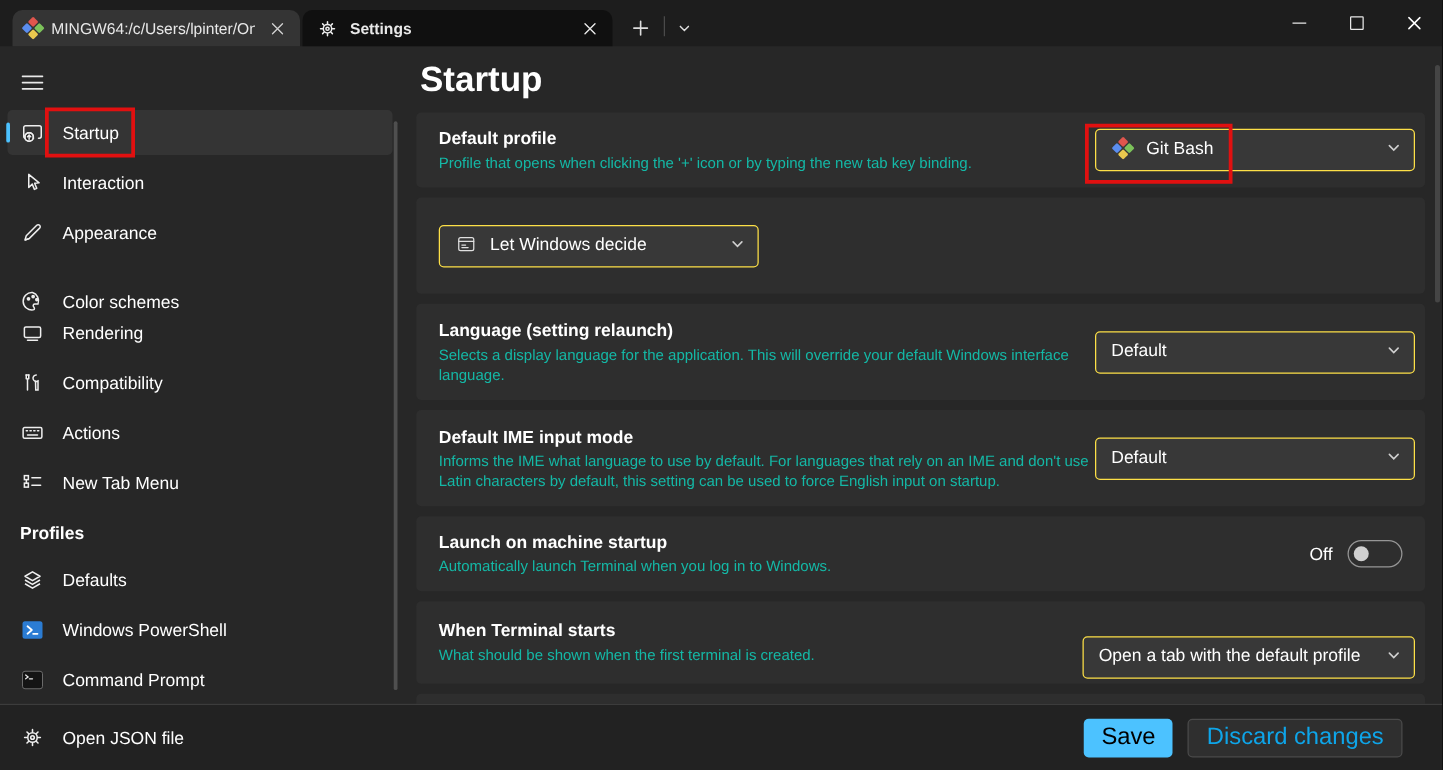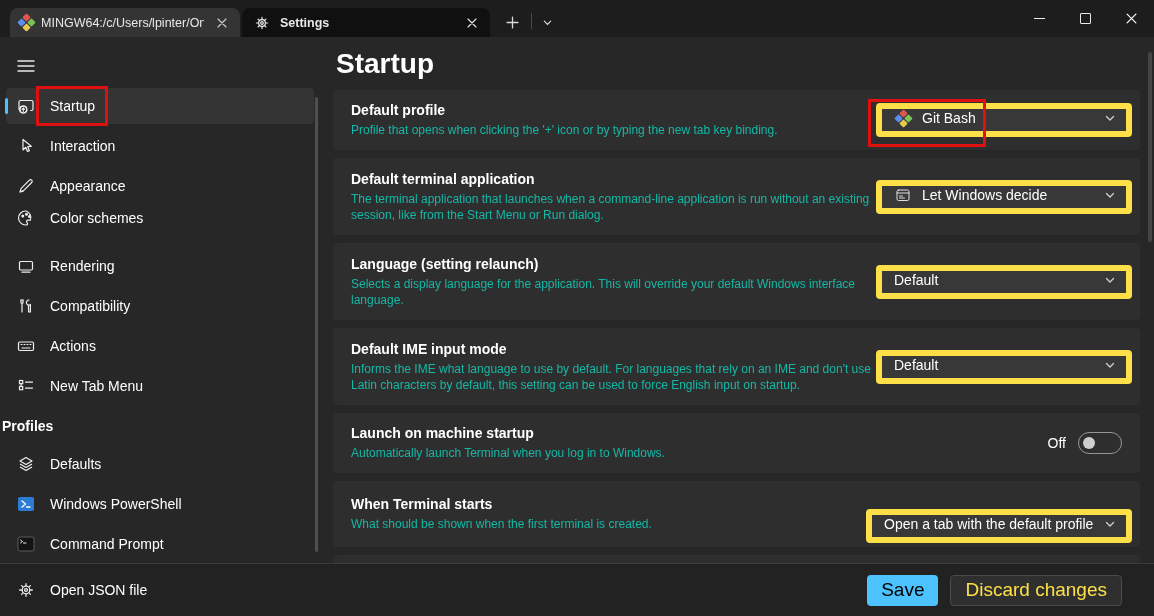--- a/index.html
+++ b/index.html
@@ -27,32 +27,32 @@
   .max-glyph{width:9px;height:9px;border:1px solid #e8e8e8;border-radius:1px;}
   
   .sidebar{position:absolute;left:0;top:37px;width:320px;height:526px;}
   .hamburger{position:absolute;left:14px;top:18px;width:24px;height:22px;display:flex;align-items:center;justify-content:center;border-radius:4px;}
   .nav-item{position:absolute;left:6px;width:308px;height:36px;display:flex;align-items:center;
             border-radius:4px;box-sizing:border-box;padding-left:10px;cursor:default;}
   .nav-item.selected{background:#343434;}
   .sel-pill{position:absolute;left:-1px;top:10px;width:3px;height:16px;border-radius:2px;}
   .nav-icon{width:20px;height:20px;display:flex;align-items:center;justify-content:center;color:#ededed;}
   .nav-label{font-size:14px;margin-left:14px;color:#ffffff;}
-  .section-header{position:absolute;left:2px;font-size:14px;font-weight:700;color:#ffffff;}
+  .section-header{position:absolute;left:16px;font-size:14px;font-weight:700;color:#ffffff;}
   .side-scrollbar{position:absolute;left:315px;top:60px;width:3px;height:455px;border-radius:2px;background:#4f4f4f;}
   
   .content{position:absolute;left:320px;top:37px;width:834px;height:526px;}
   .page-title{position:absolute;left:16px;top:11px;font-size:28px;font-weight:700;color:#ffffff;}
   .rows{position:absolute;left:13px;top:53px;width:807px;display:flex;flex-direction:column;gap:8px;}
   .card{background:#2e2e2e;border-radius:4px;display:flex;align-items:center;box-sizing:border-box;
         padding:0 8px 0 18px;}
   .card-text{flex:1;display:flex;flex-direction:column;justify-content:center;}
   .card-title{font-size:14px;font-weight:600;color:#ffffff;}
   .card-desc{font-size:12px;color:#14b8a6;line-height:16px;margin-top:4px;max-width:525px;}
-  .dropdown{height:34px;min-width:256px;background:#383838;border:6px solid #fde047;border-radius:4px;
+  .dropdown{height:34px;min-width:256px;background:#383838;border:1px solid #fde047;border-radius:4px;
             display:flex;align-items:center;box-sizing:border-box;padding:0 10px 4px 12px;cursor:default;}
   .dd-value{font-size:14px;color:#ffffff;flex:1;white-space:nowrap;}
   .dd-chevron{margin-left:10px;display:flex;}
   .dd-icon{margin-right:10px;display:flex;align-items:center;justify-content:center;width:18px;height:18px;}
   .toggle-wrap{display:flex;align-items:center;margin-right:10px;}
   .toggle-label{font-size:14px;color:#ffffff;margin-right:12px;}
   .toggle{width:42px;height:20px;border:1px solid #969696;border-radius:11px;position:relative;background:#2e2e2e;}
   .toggle-knob{position:absolute;left:4px;top:4px;width:12px;height:12px;border-radius:50%;background:#cfcfcf;}
   .r1{height:60px;} .r2{height:77px;} .r3{height:77px;} .r4{height:77px;}
   .r5{height:60px;} .r6{height:66px;}
@@ -63,21 +63,21 @@
   .content-scrollbar{position:absolute;right:2px;top:15px;width:4px;height:190px;border-radius:2px;background:#454545;}
   
   .footer{position:absolute;left:0;top:563px;width:1154px;height:53px;background:#222222;
           border-top:1px solid #3c3c3c;box-sizing:border-box;display:flex;align-items:center;justify-content:center;}
   .open-json{display:flex;align-items:center;margin-left:16px;flex:1;cursor:default;}
   .open-json-label{font-size:14px;color:#ffffff;margin-left:14px;}
   .footer-buttons{display:flex;gap:12px;margin-right:32px;}
   .btn{height:31px;border-radius:4px;font-size:19px;display:flex;align-items:center;justify-content:center;
        padding:0 14px;box-sizing:border-box;cursor:default;}
   .btn-save{color:#000000;font-weight:400;}
-  .btn-discard{background:#2f2f2f;border:1px solid #4a4a4a;color:#fde047;}
+  .btn-discard{background:#2f2f2f;border:1px solid #4a4a4a;color:#0ea5e9;}
   
   .git-icon{width:13px;height:13px;display:grid;grid-template-columns:1fr 1fr;grid-template-rows:1fr 1fr;
             gap:1px;transform:rotate(45deg);}
   .git-icon span{border-radius:1px;}
   .g1{background:#e0564e;}.g2{background:#7cc25a;}.g3{background:#5b8def;}.g4{background:#e9c84e;}
   
   .annotation{position:absolute;border:3px solid #e11010;pointer-events:none;}
   .anno-startup{left:36px;top:86px;width:66px;height:34px;}
   .anno-profile{left:868px;top:99px;width:112px;height:42px;}
   svg{display:block;}
@@ -175,21 +175,21 @@
     <div class="nav-item" style="top:131px;">
       <span class="nav-icon">
         <svg width="20" height="20" viewBox="0 0 20 20" fill="none" stroke="#efefef" stroke-width="1.2" stroke-linejoin="round">
           <path d="M4 16 L5 12.6 L13.4 4.2 A1.6 1.6 0 0 1 15.7 6.5 L7.3 14.9 Z"></path>
           <path d="M4 16 L7.3 14.9"></path>
         </svg>
       </span>
       <span class="nav-label">Appearance</span>
     </div>
 
-    <div class="nav-item" style="top:163px;">
+    <div class="nav-item" style="top:186px;">
       <span class="nav-icon">
         <svg width="20" height="20" viewBox="0 0 20 20" fill="none" stroke="#efefef" stroke-width="1.2">
           <path d="M10 3 a7 7 0 1 0 .6 13.9 c1.5-.2 1-1.7.3-2.5 -.8-.9-.2-2.2 1-2.2 h2.5 A7 7 0 0 0 10 3 Z"></path>
           <circle cx="6.8" cy="8" r="0.9" fill="#efefef"></circle>
             <circle cx="10.5" cy="6.2" r="0.9" fill="#efefef"></circle>
             <circle cx="13.5" cy="8.6" r="0.9" fill="#efefef"></circle>
         </svg>
       </span>
       <span class="nav-label">Color schemes</span>
     </div>
@@ -297,24 +297,20 @@
           <span class="dd-value">Git Bash</span>
           <span class="dd-chevron">
             <svg width="12" height="12" viewBox="0 0 12 12">
                 <path d="M2.5 4.5 L6 8 L9.5 4.5" fill="none" stroke="#cfcfcf" stroke-width="1.3" stroke-linecap="round"></path>
               </svg>
           </span>
         </div>
       </div>
 
       <div class="card r2">
-        <div class="card-text">
-          <div class="card-title">Default terminal application</div>
-          <div class="card-desc">The terminal application that launches when a command-line application is run without an existing session, like from the Start Menu or Run dialog.</div>
-        </div>
         <div class="dropdown">
           <span class="dd-icon">
             <svg width="16" height="16" viewBox="0 0 16 16" fill="none" stroke="#e0e0e0" stroke-width="1" stroke-linecap="round">
               <rect x="2" y="3" width="12" height="10.5" rx="1.5"></rect>
               <path d="M2 6 H14"></path>
               <path d="M4.5 9 H7.5 M4.5 11 H9.5"></path>
             </svg>
           </span>
           <span class="dd-value">Let Windows decide</span>
           <span class="dd-chevron">

